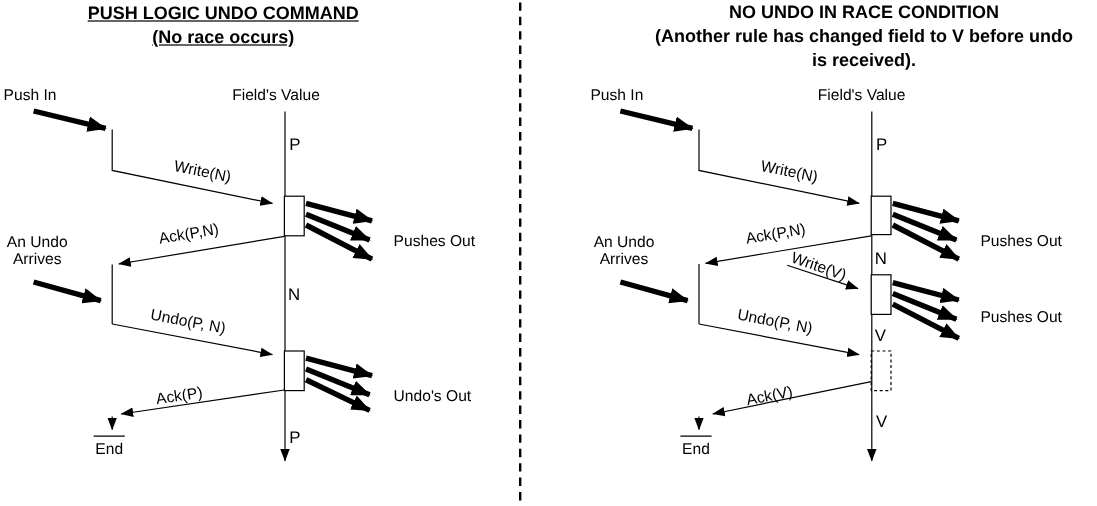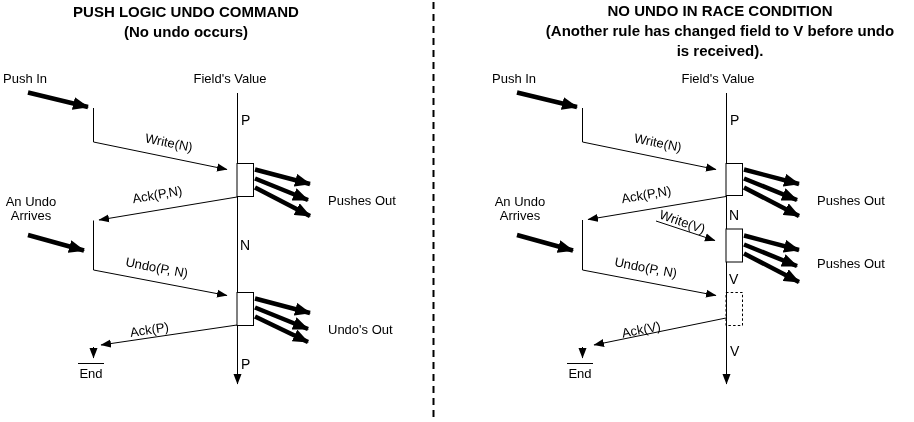--- a/index.html
+++ b/index.html
@@ -14,39 +14,39 @@
   }
   .title {
     position: absolute;
     font-weight: bold;
     font-size: 15px;
     line-height: 20px;
     text-align: center;
     color: #000;
     white-space: nowrap;
   }
-  .title-left  { left: 36px;  top: 2px;  width: 300px; }
+  .title-left  { left: 36px;  top: 2px;  width: 300px; text-decoration: underline; }
   .title-right { left: 520px; top: 1px;  width: 400px; }
   svg.layer { position: absolute; left: 0; top: 0; }
   svg .ln     { stroke: #000; stroke-width: 1; fill: none; }
   svg .thick  { stroke: #000; stroke-width: 4.5; fill: none; }
   svg .box    { fill: #ffffff; stroke: #000; stroke-width: 1; }
   svg .dashedbox { fill: none; stroke: #000; stroke-width: 1; stroke-dasharray: 2.5 2.2; }
   svg .divider   { stroke: #000; stroke-width: 2; stroke-dasharray: 7 5; }
   svg text { font-family: "Liberation Sans", sans-serif; font-size: 13px; fill: #000; }
   svg text.tick { font-size: 14px; }
 </style>
 </head>
 <body>
 
 <div class="canvas">
 
   <div class="title title-left">
     <div>PUSH LOGIC UNDO COMMAND</div>
-    <div>(No undo occurs)</div>
+    <div>(No race occurs)</div>
   </div>
 
   <div class="title title-right">
     <div>NO UNDO IN RACE CONDITION</div>
     <div>(Another rule has changed field to V before undo</div>
     <div>is received).</div>
   </div>
 
   <svg class="layer" width="914" height="422" viewBox="0 0 914 422">
     <defs>

